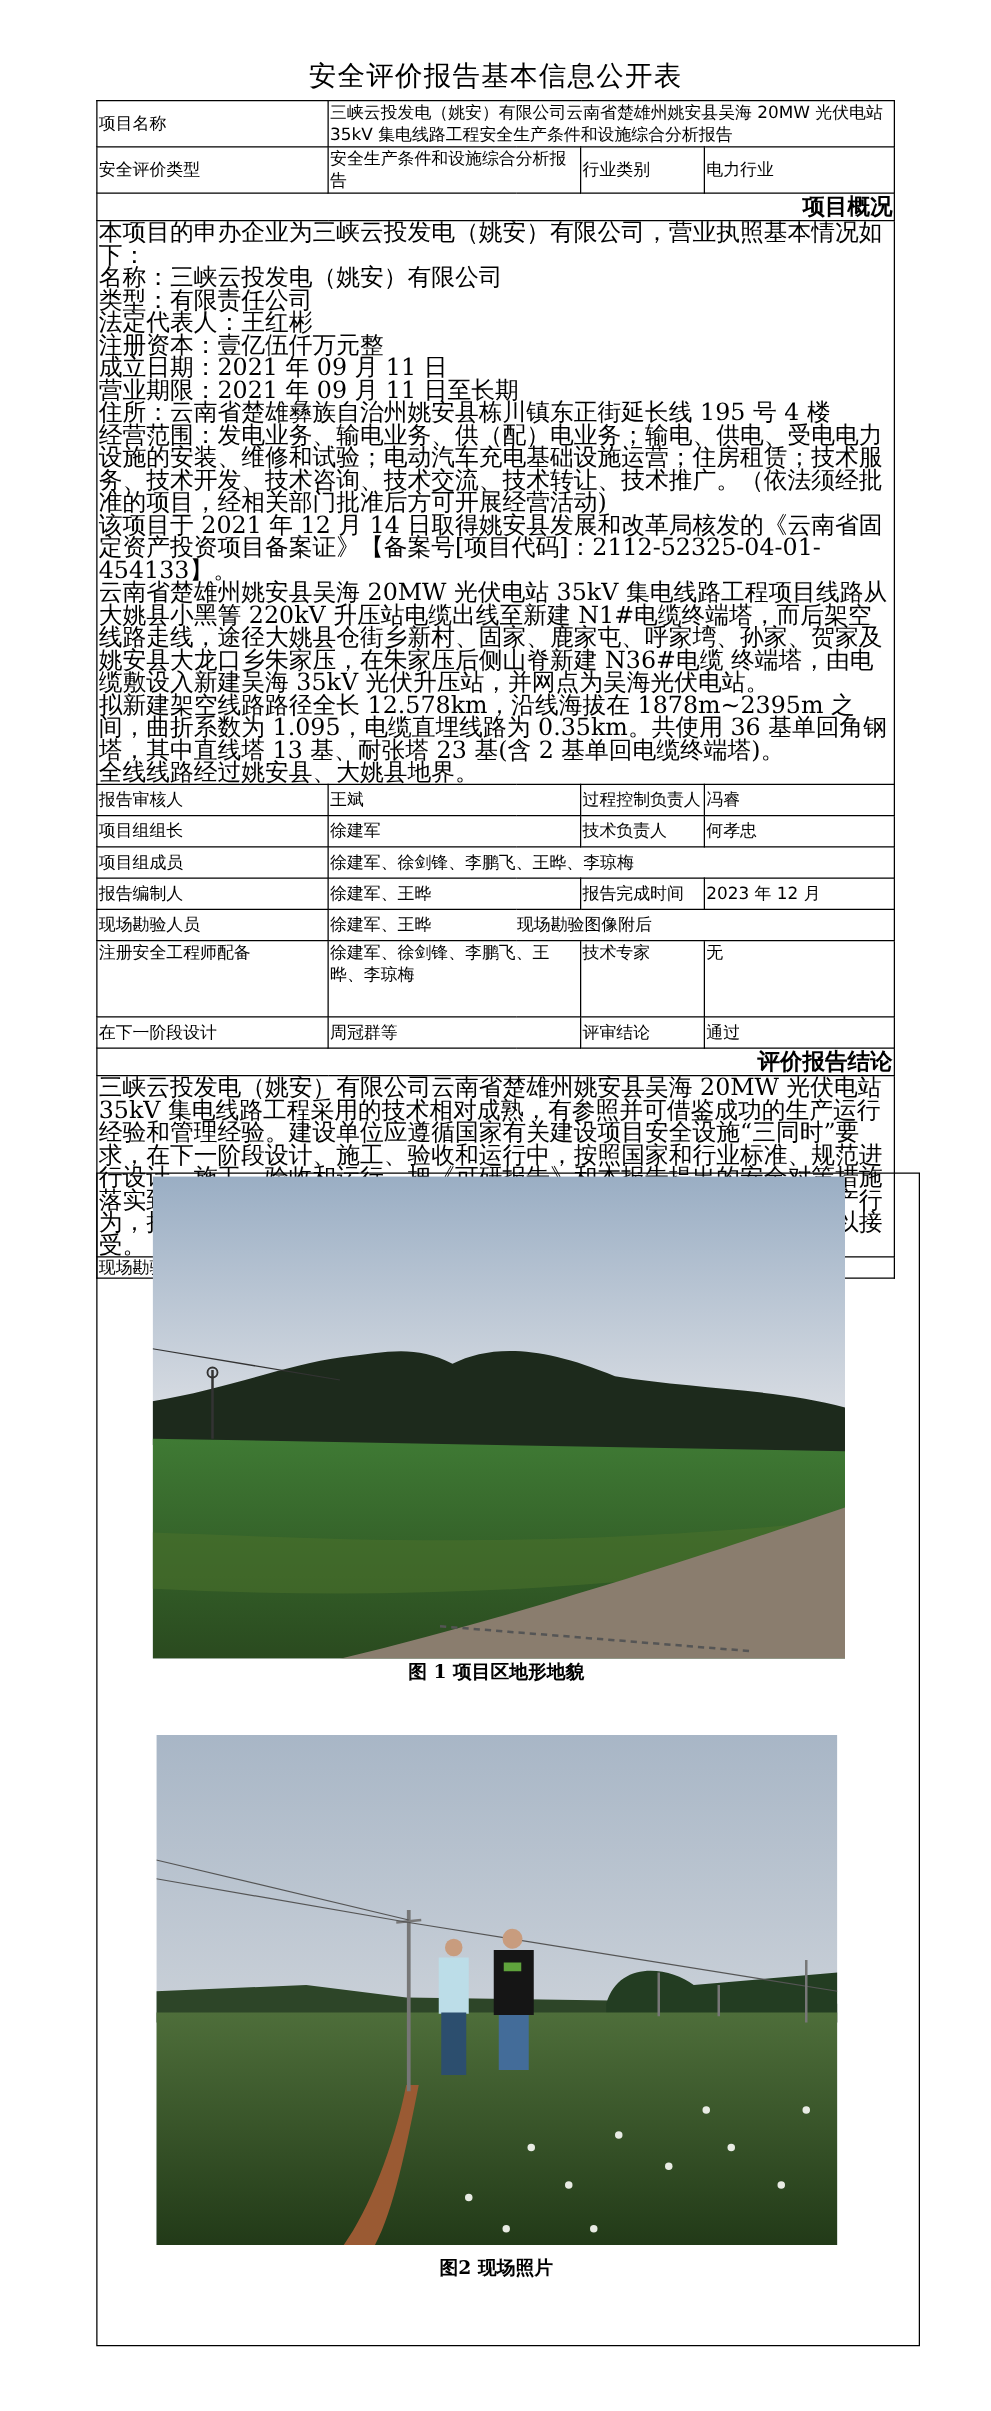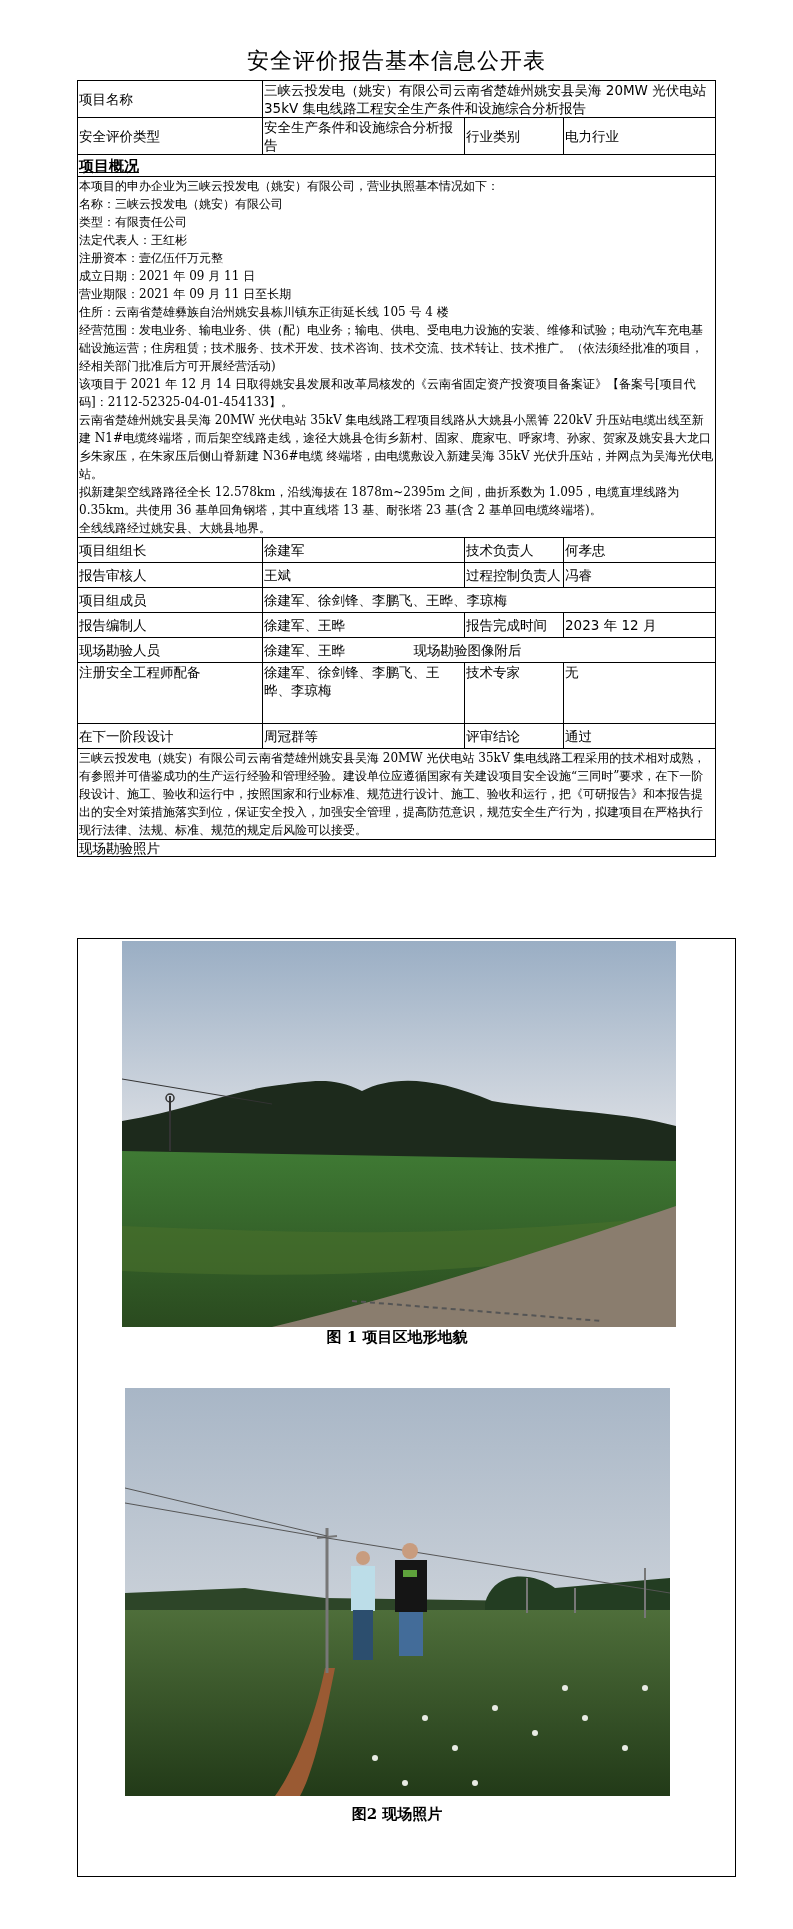--- a/index.html
+++ b/index.html
@@ -5,22 +5,22 @@
   html, body { margin: 0; padding: 0; background: #ffffff; }
   body { width: 793px; height: 1929px; position: relative; overflow: hidden;
          font-family: "DejaVu Sans", "Liberation Sans", sans-serif; color: #000; }
   .title { position: absolute; left: 0; top: 46px; width: 793px; text-align: center;
            font-size: 22px; font-weight: normal; letter-spacing: 1px; }
   table.info { position: absolute; left: 77px; top: 80px; width: 638px;
                border-collapse: collapse; table-layout: fixed; font-size: 13.5px; }
   table.info td { border: 1px solid #000; padding: 0 1px; vertical-align: middle;
                   line-height: 18px; overflow: hidden; }
   .center { }
-  .section-head { text-align: left; font-weight: bold; font-size: 15px; height: 21px; text-decoration: underline; }
-  .para { font-family: "DejaVu Serif", "Liberation Serif", serif; font-size: 12px; line-height: 18.3px; }
+  .section-head { text-align: right; font-weight: bold; font-size: 18px; height: 21px; }
+  .para { font-family: "DejaVu Serif", "Liberation Serif", serif; font-size: 19px; line-height: 18.3px; }
   .para div { white-space: normal; }
   .r25 td { height: 24px; }
   .photo-box { position: absolute; left: 77px; top: 938px; width: 659px; height: 939px;
                border: 1px solid #000; box-sizing: border-box; }
   .photo { position: absolute; overflow: hidden; }
   .caption { position: absolute; width: 638px; left: 0; text-align: center;
              font-weight: bold; font-size: 15px; font-family: "DejaVu Serif", "Liberation Serif", serif; }
 </style>
 </head>
 <body>
@@ -51,39 +51,39 @@
   </tr>
   <tr>
     <td colspan="5" class="para">
       <div>本项目的申办企业为三峡云投发电（姚安）有限公司，营业执照基本情况如下：</div>
       <div>名称：三峡云投发电（姚安）有限公司</div>
       <div>类型：有限责任公司</div>
       <div>法定代表人：王红彬</div>
       <div>注册资本：壹亿伍仟万元整</div>
       <div>成立日期：2021 年 09 月 11 日</div>
       <div>营业期限：2021 年 09 月 11 日至长期</div>
-      <div>住所：云南省楚雄彝族自治州姚安县栋川镇东正街延长线 105 号 4 楼</div>
+      <div>住所：云南省楚雄彝族自治州姚安县栋川镇东正街延长线 195 号 4 楼</div>
       <div>经营范围：发电业务、输电业务、供（配）电业务；输电、供电、受电电力设施的安装、维修和试验；电动汽车充电基础设施运营；住房租赁；技术服务、技术开发、技术咨询、技术交流、技术转让、技术推广。（依法须经批准的项目，经相关部门批准后方可开展经营活动)</div>
       <div>该项目于 2021 年 12 月 14 日取得姚安县发展和改革局核发的《云南省固定资产投资项目备案证》【备案号[项目代码]：2112-52325-04-01-454133】。</div>
       <div>云南省楚雄州姚安县吴海 20MW 光伏电站 35kV 集电线路工程项目线路从大姚县小黑箐 220kV 升压站电缆出线至新建 N1#电缆终端塔，而后架空线路走线，途径大姚县仓街乡新村、固家、鹿家屯、呼家塆、孙家、贺家及姚安县大龙口乡朱家压，在朱家压后侧山脊新建 N36#电缆 终端塔，由电缆敷设入新建吴海 35kV 光伏升压站，并网点为吴海光伏电站。</div>
       <div>拟新建架空线路路径全长 12.578km，沿线海拔在 1878m~2395m 之间，曲折系数为 1.095，电缆直埋线路为 0.35km。共使用 36 基单回角钢塔，其中直线塔 13 基、耐张塔 23 基(含 2 基单回电缆终端塔)。</div>
       <div>全线线路经过姚安县、大姚县地界。</div>
     </td>
   </tr>
   <tr class="r25">
+    <td>报告审核人</td>
+    <td colspan="2">王斌</td>
+    <td class="center">过程控制负责人</td>
+    <td>冯睿</td>
+  </tr>
+  <tr class="r25">
     <td>项目组组长</td>
     <td colspan="2">徐建军</td>
     <td class="center">技术负责人</td>
     <td>何孝忠</td>
-  </tr>
-  <tr class="r25">
-    <td>报告审核人</td>
-    <td colspan="2">王斌</td>
-    <td class="center">过程控制负责人</td>
-    <td>冯睿</td>
   </tr>
   <tr class="r25">
     <td>项目组成员</td>
     <td colspan="4">徐建军、徐剑锋、李鹏飞、王晔、李琼梅</td>
   </tr>
   <tr class="r25">
     <td>报告编制人</td>
     <td colspan="2">徐建军、王晔</td>
     <td>报告完成时间</td>
     <td>2023 年 12 月</td>
@@ -97,20 +97,23 @@
     <td style="vertical-align:top">注册安全工程师配备</td>
     <td colspan="2" style="vertical-align:top">徐建军、徐剑锋、李鹏飞、王晔、李琼梅</td>
     <td class="center" style="vertical-align:top">技术专家</td>
     <td style="vertical-align:top">无</td>
   </tr>
   <tr class="r25">
     <td>在下一阶段设计</td>
     <td colspan="2">周冠群等</td>
     <td class="center">评审结论</td>
     <td>通过</td>
+  </tr>
+  <tr>
+    <td colspan="5" class="section-head">评价报告结论</td>
   </tr>
   <tr>
     <td colspan="5" class="para">三峡云投发电（姚安）有限公司云南省楚雄州姚安县吴海 20MW 光伏电站 35kV 集电线路工程采用的技术相对成熟，有参照并可借鉴成功的生产运行经验和管理经验。建设单位应遵循国家有关建设项目安全设施“三同时”要求，在下一阶段设计、施工、验收和运行中，按照国家和行业标准、规范进行设计、施工、验收和运行，把《可研报告》和本报告提出的安全对策措施落实到位，保证安全投入，加强安全管理，提高防范意识，规范安全生产行为，拟建项目在严格执行现行法律、法规、标准、规范的规定后风险可以接受。</td>
   </tr>
   <tr style="height:17px">
     <td colspan="5" class="center" style="line-height:15px">现场勘验照片</td>
   </tr>
 </tbody>
   </table>
 

